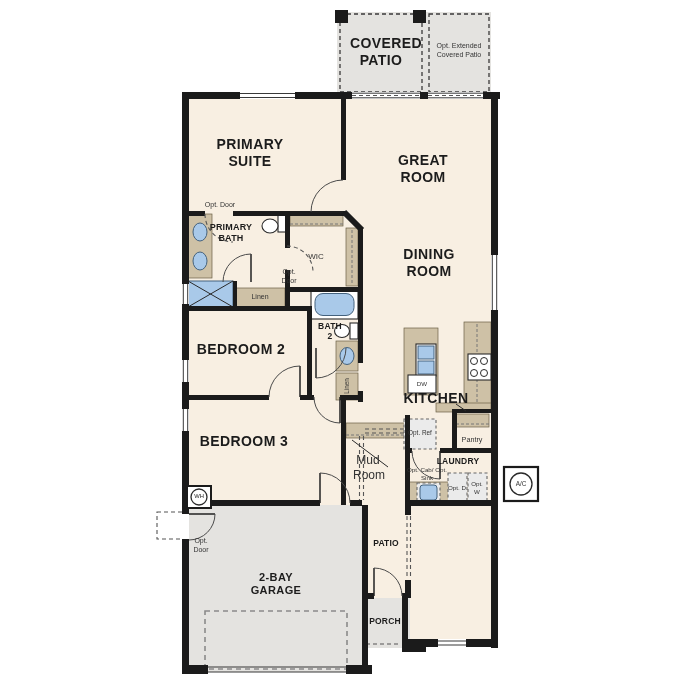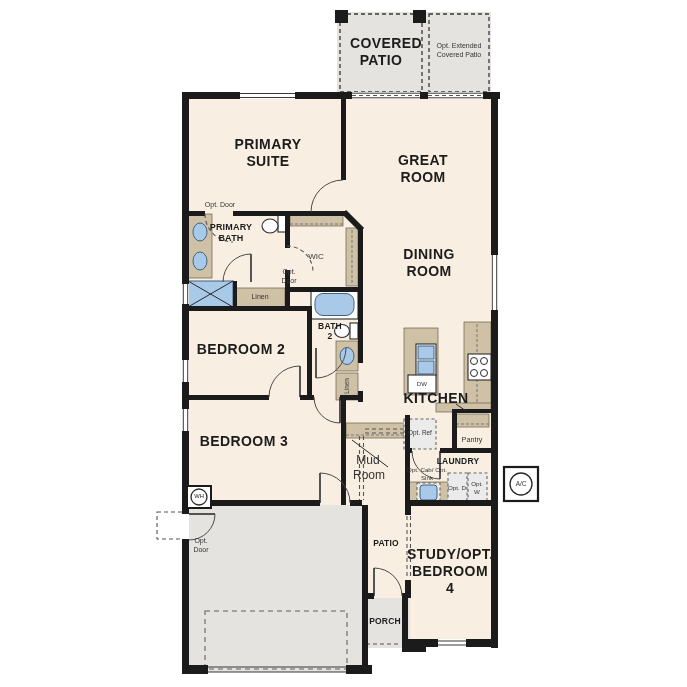--- a/index.html
+++ b/index.html
@@ -209,21 +209,21 @@
   <g>
     <rect x="187" y="486" width="24" height="22" fill="#ffffff" stroke="#1b1b1b" stroke-width="2"></rect>
     <circle cx="199" cy="497" r="8" fill="#fff" stroke="#2a2a2a" stroke-width="1.3"></circle>
     <rect x="504" y="467" width="34" height="34" fill="#ffffff" stroke="#1b1b1b" stroke-width="2.2"></rect>
     <circle cx="521" cy="484" r="11" fill="#fff" stroke="#2a2a2a" stroke-width="1.3"></circle>
   </g>
 </svg>
 
 <div class="lbl room wrap" style="left:381px;top:52px;width:62px;">COVERED PATIO</div>
 <div class="lbl ann7 wrap" style="left:459px;top:51px;width:62px;">Opt. Extended Covered Patio</div>
-<div class="lbl room wrap" style="left:268px;top:153px;width:70px;">PRIMARY SUITE</div>
+<div class="lbl room wrap" style="left:250px;top:153px;width:70px;">PRIMARY SUITE</div>
 <div class="lbl room wrap" style="left:423px;top:169px;width:56px;">GREAT ROOM</div>
 <div class="lbl room wrap" style="left:429px;top:263px;width:56px;">DINING ROOM</div>
 <div class="lbl ann7" style="left:220px;top:205px;">Opt. Door</div>
 <div class="lbl sub wrap" style="left:231px;top:233px;width:56px;font-size:9px;">PRIMARY BATH</div>
 <div class="lbl ann8" style="left:316px;top:257px;">WIC</div>
 <div class="lbl ann7 wrap" style="left:289px;top:277px;width:26px;">Opt. Door</div>
 <div class="lbl ann7" style="left:260px;top:297px;">Linen</div>
 <div class="lbl sub wrap" style="left:330px;top:331px;width:30px;">BATH 2</div>
 <div class="lbl ann65 vert" style="left:347px;top:386px;">Linen</div>
 <div class="lbl room" style="left:241px;top:350px;">BEDROOM 2</div>
@@ -235,15 +235,15 @@
 <div class="lbl sub" style="left:458px;top:461px;">LAUNDRY</div>
 <div class="lbl ann6 wrap" style="left:427px;top:474px;width:42px;">Opt. Cab/ Opt. Sink</div>
 <div class="lbl ann6 wrap" style="left:457px;top:488px;width:18px;">Opt. D</div>
 <div class="lbl ann6 wrap" style="left:477px;top:488px;width:18px;">Opt. W</div>
 <div class="lbl ann65" style="left:521px;top:484px;">A/C</div>
 <div class="lbl ann7 wrap" style="left:368px;top:468px;font-size:12px;width:30px;">Mud Room</div>
 <div class="lbl ann55" style="left:199px;top:497px;">WH</div>
 <div class="lbl ann7 wrap" style="left:201px;top:546px;width:26px;">Opt. Door</div>
 <div class="lbl sub" style="left:386px;top:543px;">PATIO</div>
 <div class="lbl sub" style="left:385px;top:621px;">PORCH</div>
-<div class="lbl room wrap" style="left:450px;top:572px;width:86px;">STUDY/OPT. BEDROOM 4</div>
+<div class="lbl room-lg wrap" style="left:276px;top:584px;width:80px;">2-BAY GARAGE</div>
 
 </div>
 
 </body></html>

